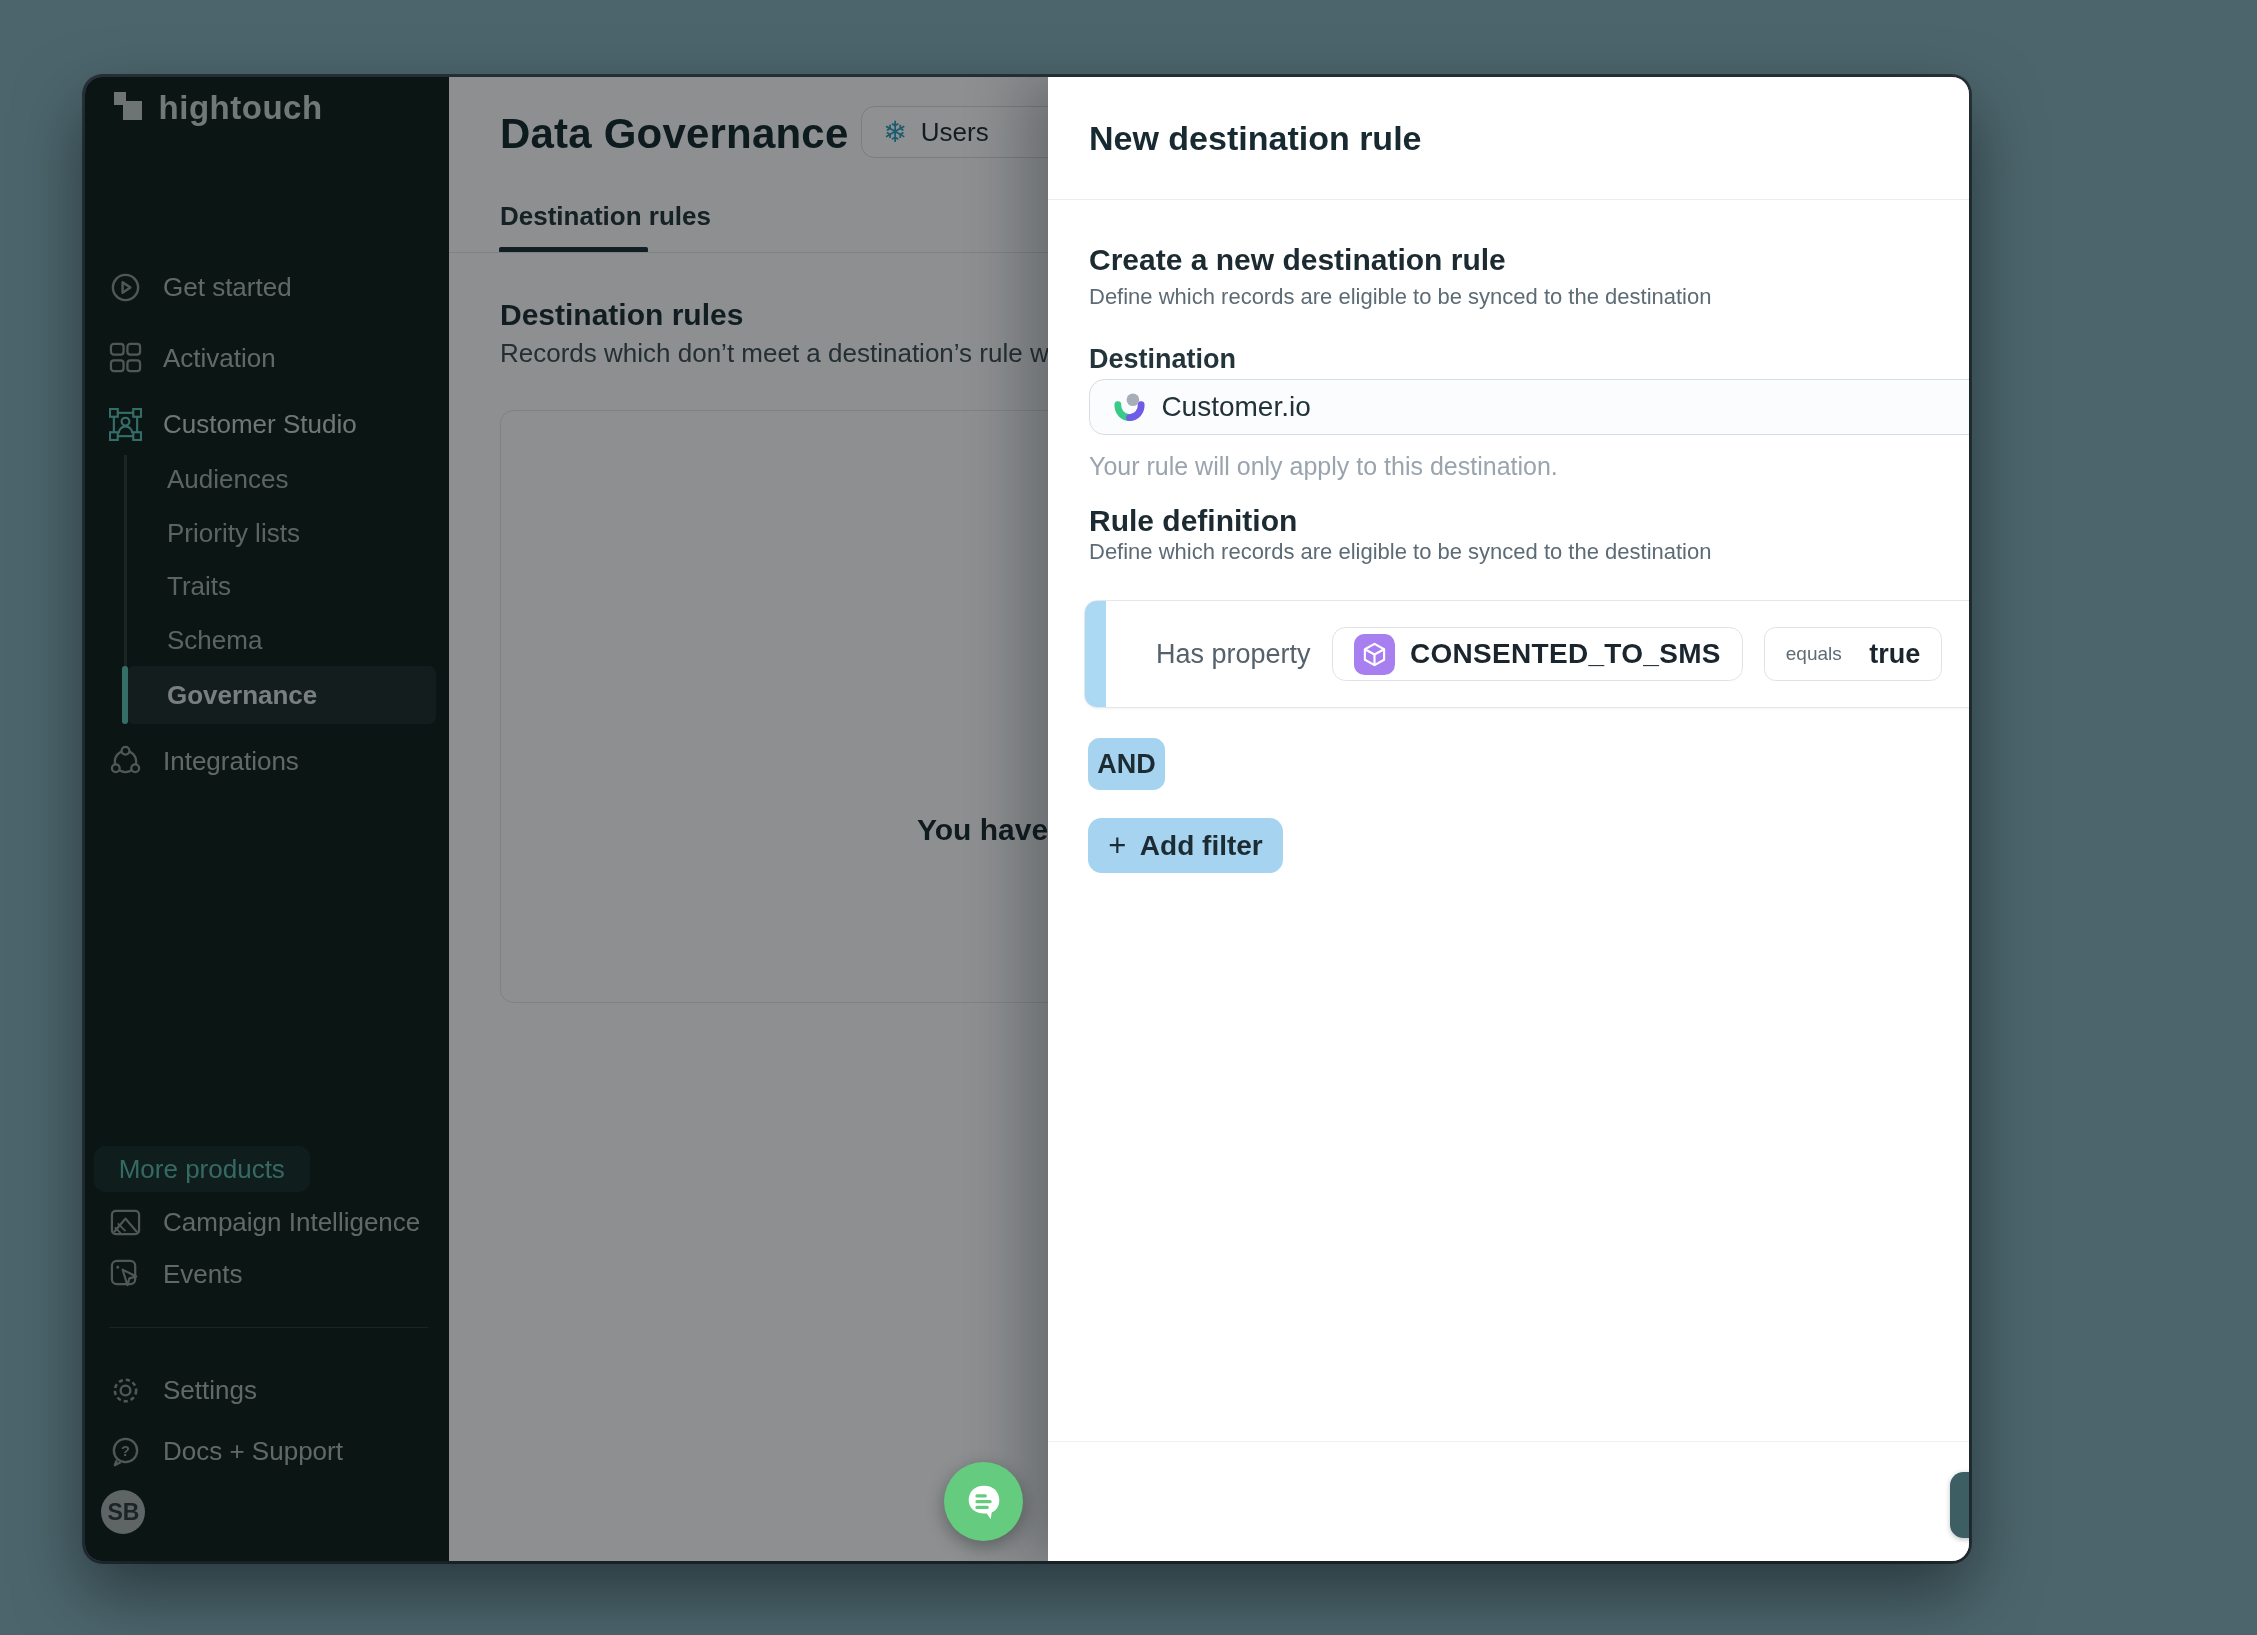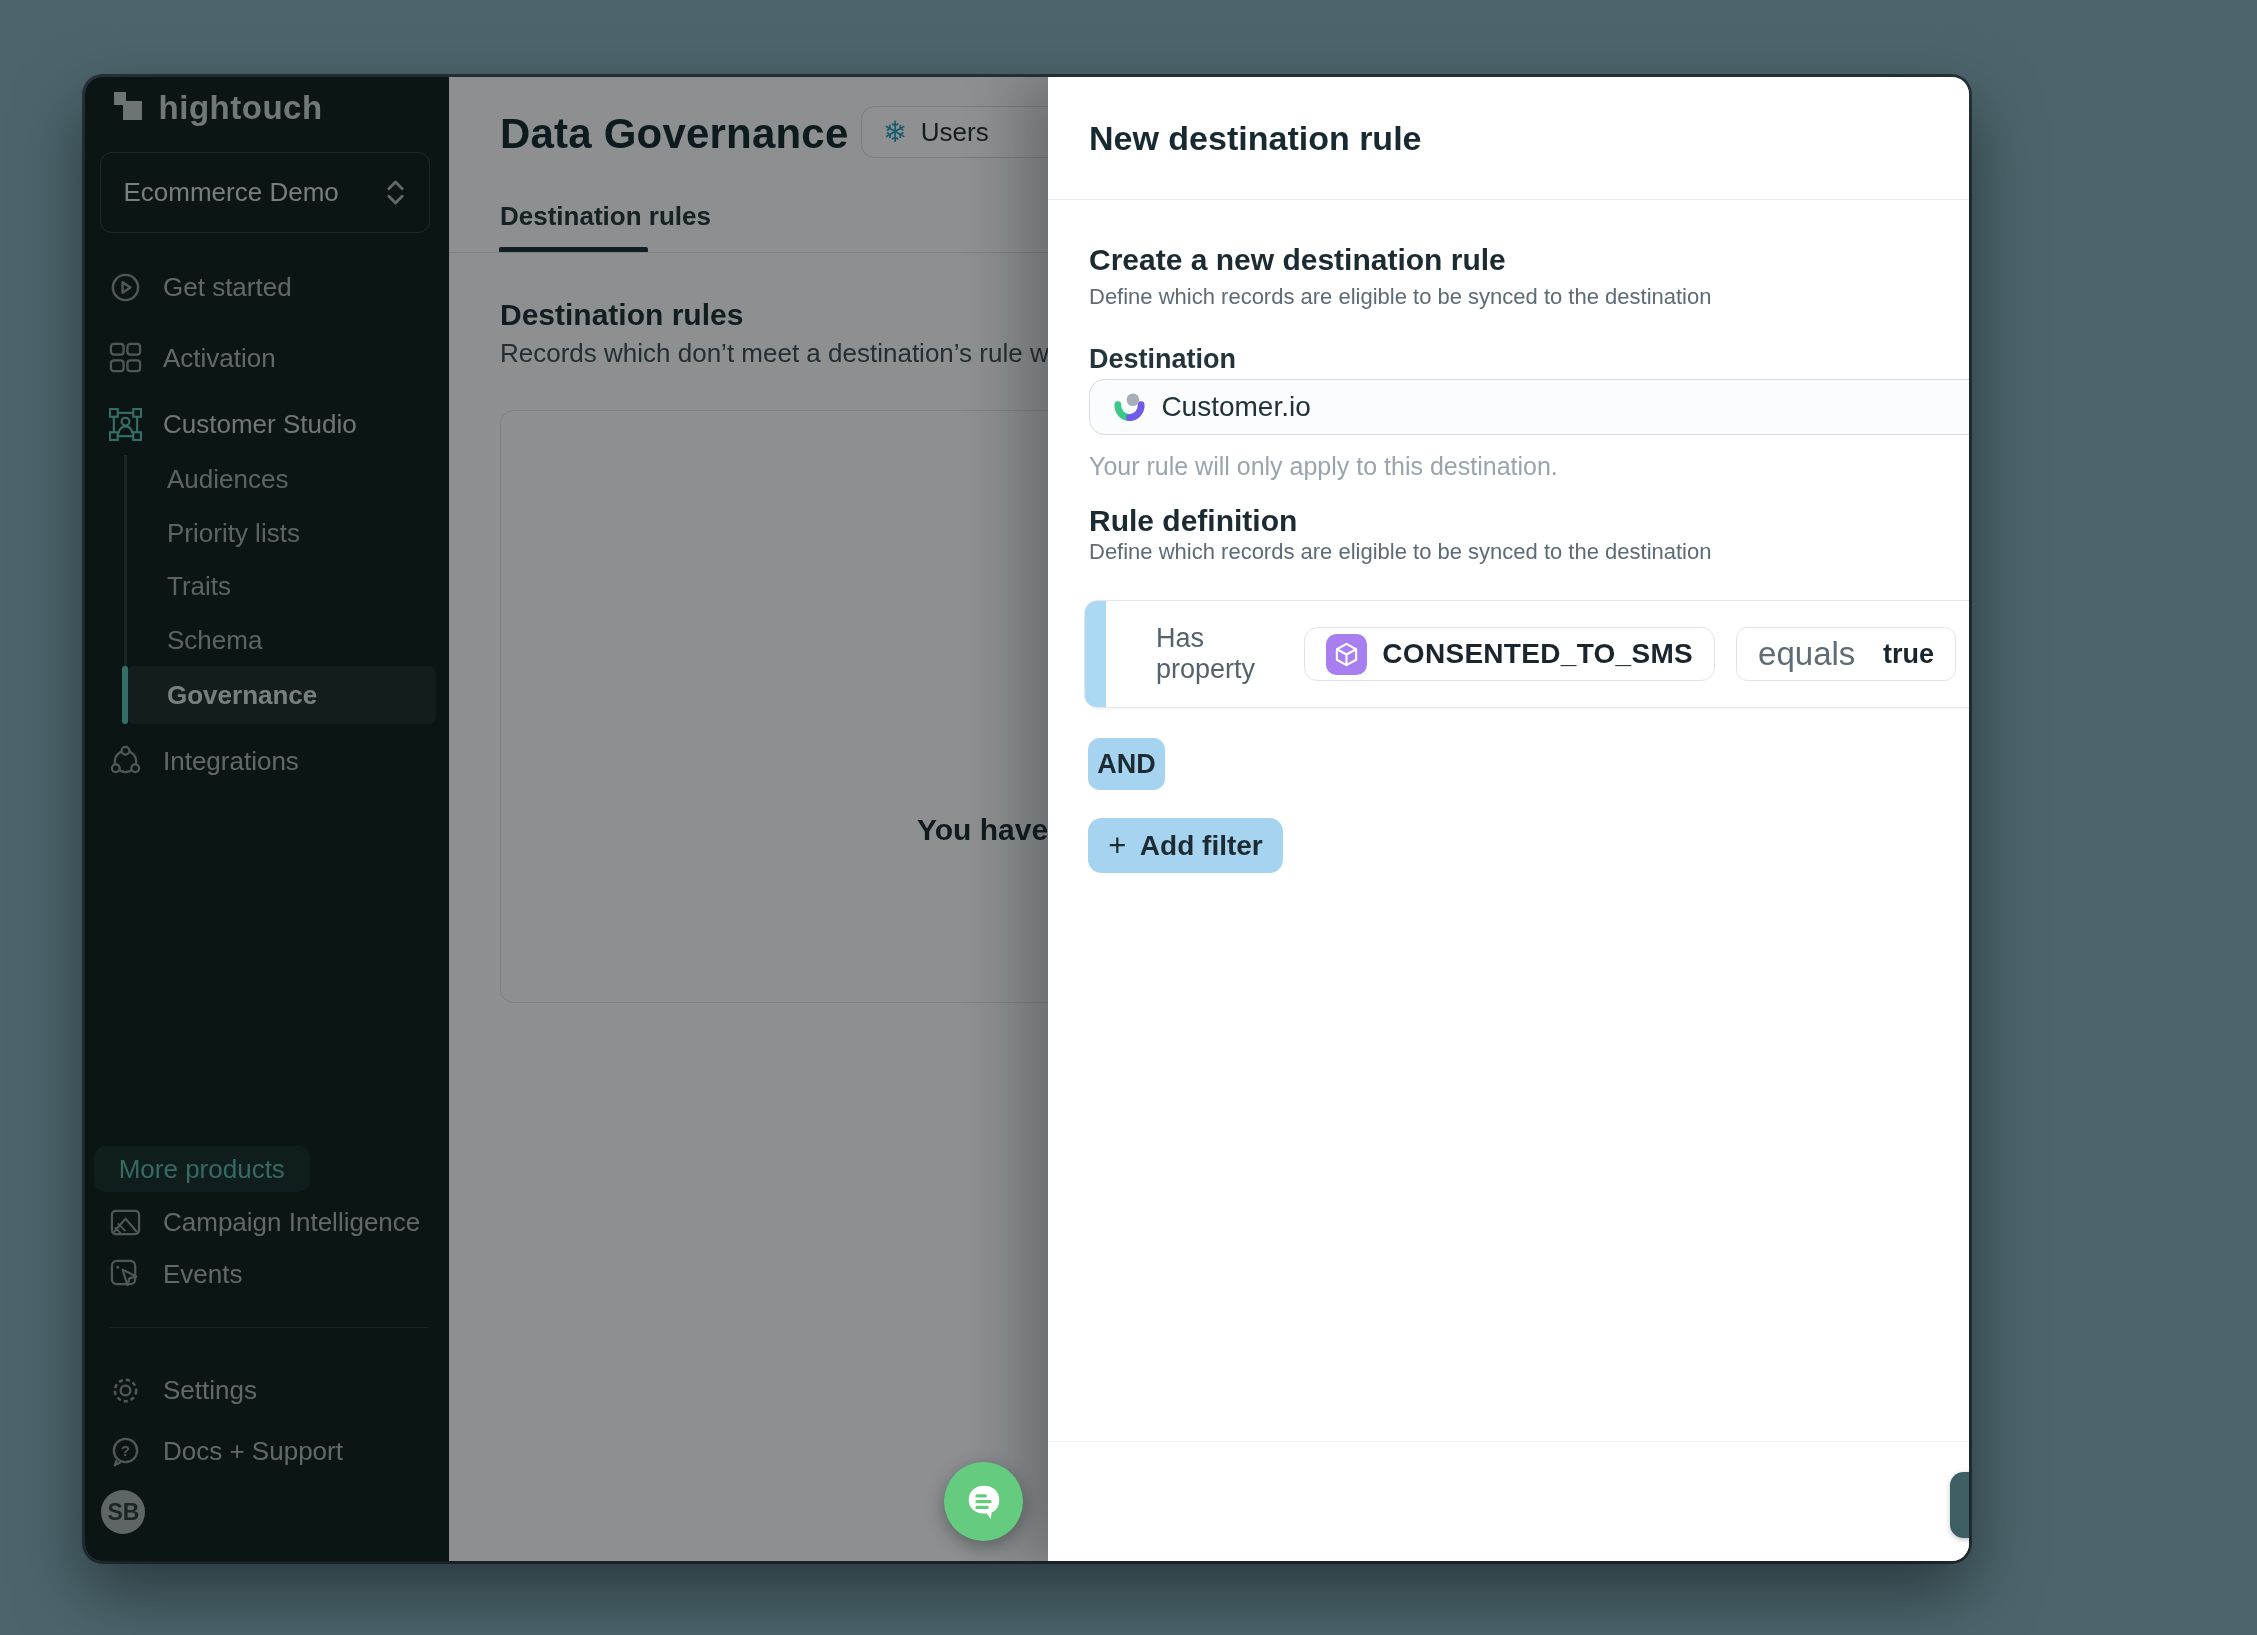--- a/index.html
+++ b/index.html
@@ -109,21 +109,21 @@
   }
   .prop-icon {
     width:41px; height:41px; border-radius:10.6px; background:#A87FF0;
     display:flex; align-items:center; justify-content:center;
   }
   .prop-name { font-size:28px; font-weight:700; color:#1B252E; letter-spacing:0.3px; }
   .op-chip {
     height:54px; border:1.4px solid #DFE3E8; border-radius:11.6px; background:#fff;
     display:flex; align-items:center; gap:11.6px; padding:0 21px; cursor:pointer;
   }
-  .op-word { font-size:33px; color:#5F6B75; }
+  .op-word { font-size:19px; color:#5F6B75; }
   .op-value { font-size:27px; font-weight:700; color:#1B252E;margin-left:16px; }
   .fspacer { flex:1; }
   .ellipsis { font-size:27px; color:#3F4954; letter-spacing:2.9px; cursor:pointer; }
   .trash { cursor:pointer; display:flex; margin-left:21px; }
   .and-chip {
     position:absolute; left:40px; top:661px; width:77px; height:52px;
     background:#A6D4F0; border-radius:11.6px; display:flex; align-items:center; justify-content:center;
     font-size:27px; font-weight:700; color:#1D2B33; cursor:pointer;
   }
   .add-filter {
@@ -154,29 +154,20 @@
 
   <aside class="sidebar">
     <div class="logo">
       <span class="logo-glyph">
           <i class="b1"></i>
           <i class="b2"></i>
         </span>
       <span class="logo-text">hightouch</span>
     </div>
 
-    <div class="workspace">
-      <span class="ws-label">Ecommerce Demo</span>
-      <span>
-        <svg width="21" height="29" viewBox="0 0 22 30">
-            <path d="M4 11 L11 4 L18 11" fill="none" stroke="#AEB9B5" stroke-width="3" stroke-linecap="round" stroke-linejoin="round"></path>
-            <path d="M4 19 L11 26 L18 19" fill="none" stroke="#AEB9B5" stroke-width="3" stroke-linecap="round" stroke-linejoin="round"></path>
-          </svg>
-      </span>
-    </div>
 
     <div class="srow" style="top:185px;">
       <span class="nicon">
         <svg width="31" height="31" viewBox="0 0 32 32">
             <circle cx="16" cy="16" r="13" fill="none" stroke="#8D9A96" stroke-width="2.5"></circle>
             <path d="M13 10.5 L21 16 L13 21.5 Z" fill="none" stroke="#8D9A96" stroke-width="2.5" stroke-linejoin="round"></path>
           </svg>
       </span>
       <span>Get started</span>
     </div>

